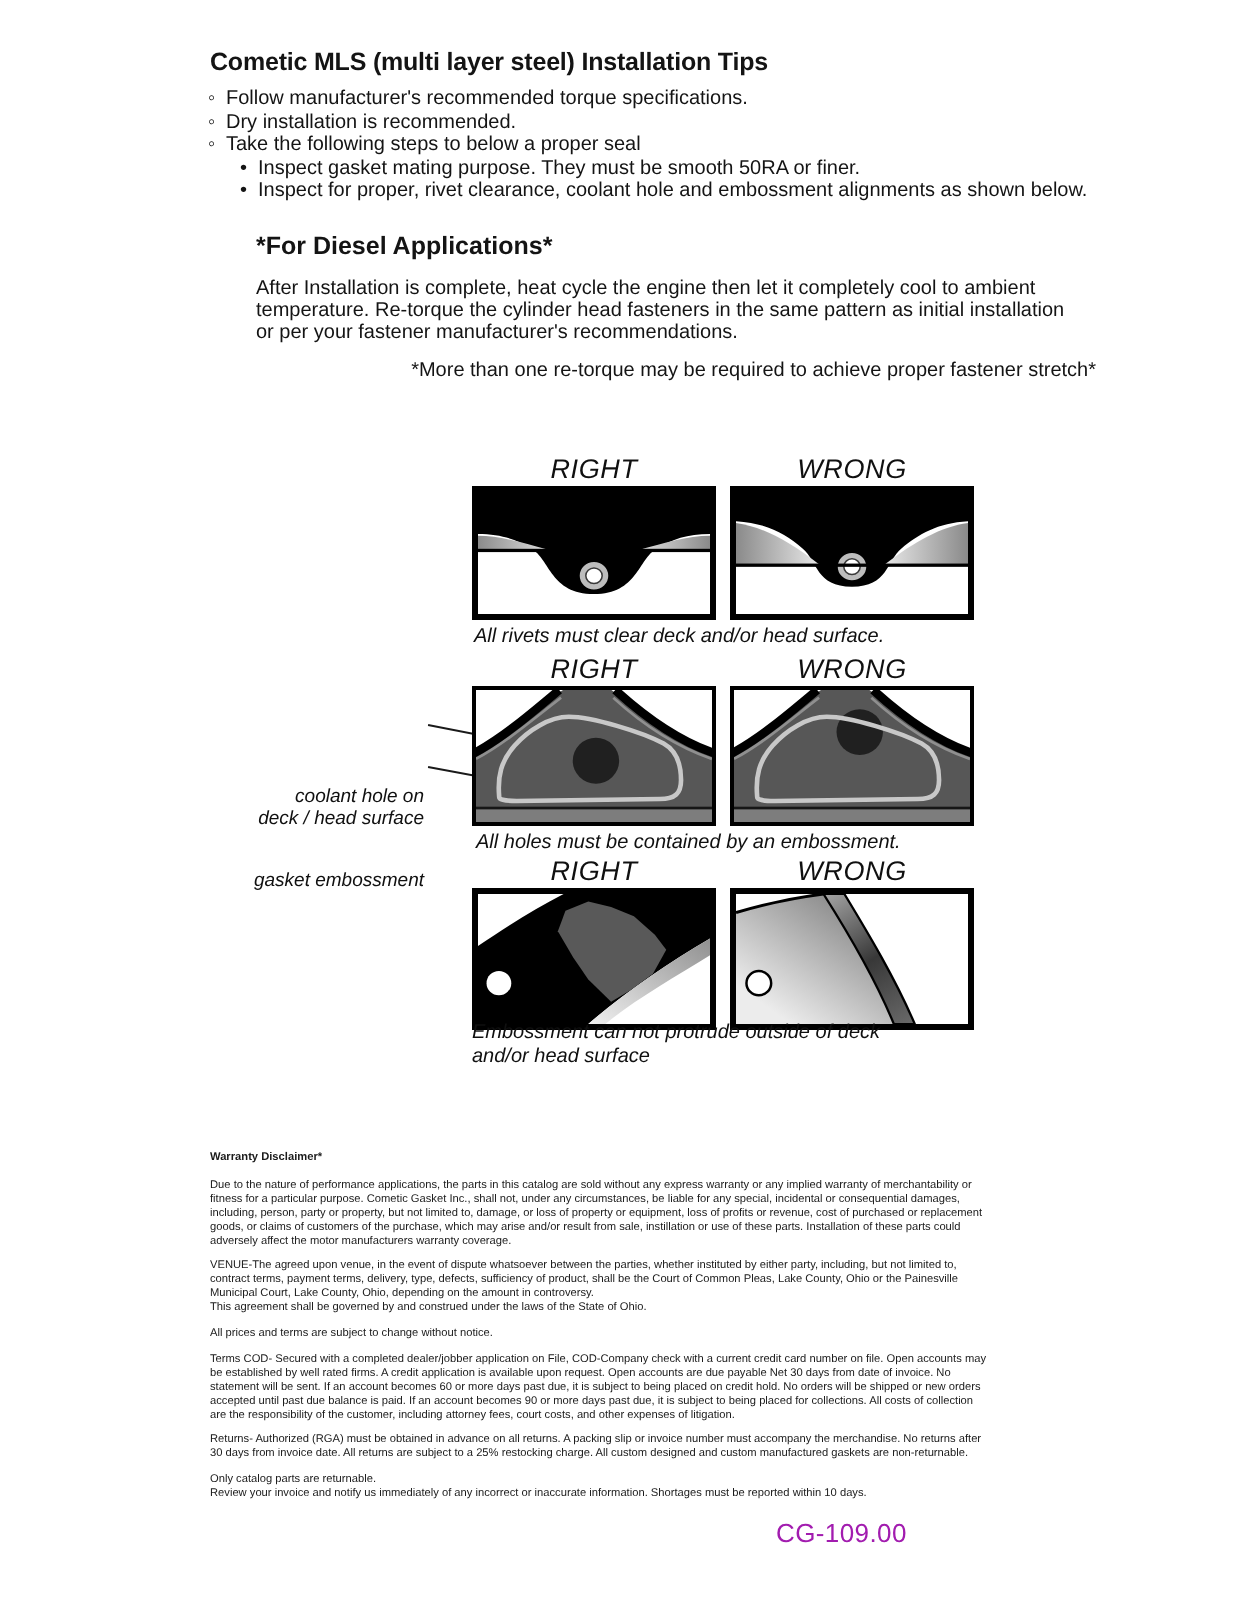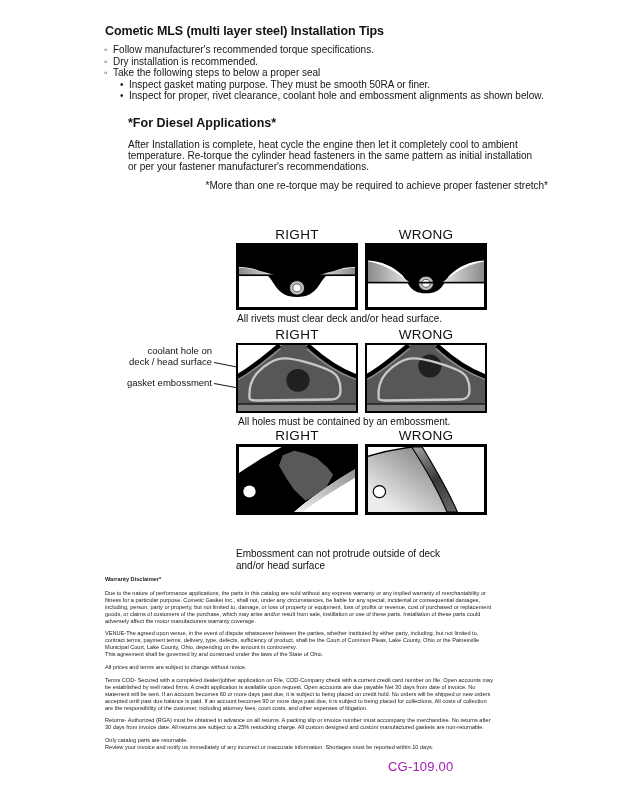--- a/index.html
+++ b/index.html
@@ -20,27 +20,27 @@
   .b-row.sub{margin-left:16px;}
 
   
   .diesel{position:absolute;left:105px;top:117px;width:420px;font-size:10px;line-height:11.4px;margin-left:23px;}
   .d-heading{font-size:12.5px;font-weight:bold;line-height:13px;}
   .d-p1{margin-top:5px;white-space:pre-line;}
   .d-p2{margin-top:8.5px;white-space:pre-line;}
   .d-note{margin-top:7.5px;white-space:pre-line;text-align:right;}
 
   
-  .diagrams{position:absolute;inset:0;pointer-events:none;}
+  .diagrams{position:absolute;inset:0;pointer-events:none;font-style:italic;}
   .dlabel{position:absolute;width:122px;text-align:center;font-size:13.5px;letter-spacing:.3px;color:#101010;}
   .dbox{position:absolute;width:122px;box-sizing:border-box;border:3px solid #000;background:#fff;}
   .dbox.thin{border-width:2px;}
   .dbox svg{display:block;width:100%;height:100%;}
   .dcaption{position:absolute;font-size:10px;line-height:12px;white-space:pre-line;color:#101010;}
-  .annot{position:absolute;width:106px;text-align:right;font-size:9.5px;line-height:11px;white-space:pre-line;color:#101010;}
+  .annot{position:absolute;width:106px;text-align:right;font-size:9.5px;line-height:11px;white-space:pre-line;color:#101010;margin-top:48px;}
   .leader{position:absolute;height:1.3px;background:#1a1a1a;transform-origin:0 50%;}
   .leader1{left:214px;top:362px;width:83px;transform:rotate(11deg);}
   .leader2{left:214px;top:383px;width:48px;transform:rotate(10.5deg);}
 
   
   .warranty{position:absolute;left:105px;top:576px;width:432px;font-size:5.6px;line-height:7.05px;color:#1b1b1b;}
   .w-heading{font-weight:bold;margin-bottom:6.5px;}
   .w-para{white-space:pre-line;margin:0 0 5.5px 0;}
 
   .footer{position:absolute;left:388px;top:759px;font-size:13px;letter-spacing:.2px;color:#a21caf;}
@@ -132,21 +132,21 @@
       </svg>
     </div>
 
     <div class="dcaption" style="left:237px;top:313px;">All rivets must clear deck and/or head surface.</div>
 
     <div class="dlabel" style="left:236px;top:327px;">RIGHT</div>
     <div class="dlabel" style="left:365px;top:327px;">WRONG</div>
 
     <div class="annot" style="left:106px;top:345px;">coolant hole on
 deck / head surface</div>
-    <div class="annot" style="left:106px;top:377px;">gasket embossment</div>
+    <div class="annot" style="left:106px;top:387px;">gasket embossment</div>
     <div class="leader leader1"></div>
     <div class="leader leader2"></div>
 
     <div class="dbox thin" style="left:236px;top:343px;height:70px;">
       <svg viewBox="0 0 122 69" preserveAspectRatio="none">
         <rect width="122" height="69" fill="#fff"></rect>
         <path d="M0,69 L0,34 C14,26 30,12 42,2 L45,0 H70 L74,3 C86,14 104,27 122,34 L122,69 Z" fill="#575757"></path>
         <rect x="0" y="62" width="122" height="7" fill="#7d7d7d"></rect>
         <rect x="0" y="61" width="122" height="1.4" fill="#161616"></rect>
         <path d="M12,56 C11,45 13,37 20,29 C27,21 38,14 48,14 C60,14 86,22 97,28 C104,32 106,39 106,47 C106,54 103,57 95,57 L21,58 C14,58 12,57 12,56 Z" fill="none" stroke="#c8c8c8" stroke-width="2.4"></path>
@@ -208,21 +208,21 @@
             </linearGradient>
         </defs>
         <rect width="122" height="70" fill="#fff"></rect>
         <path d="M0,10 C16,5 31,2 46,0 L57,0 C70,22 84,46 94,70 L0,70 Z" fill="url(#gf1)"></path>
         <path d="M0,10 C16,5 31,2 46,0" fill="none" stroke="#000" stroke-width="1.6"></path>
         <path d="M46,0 L57,0 C70,22 84,46 94,70 L83,70 C73,45 59,21 46,0 Z" fill="url(#gf2)" stroke="#000" stroke-width="1.2"></path>
         <circle cx="12" cy="48" r="6.5" fill="#fff" stroke="#000" stroke-width="1.3"></circle>
       </svg>
     </div>
 
-    <div class="dcaption" style="left:236px;top:548px;">Embossment can not protrude outside of deck
+    <div class="dcaption" style="left:236px;top:511px;">Embossment can not protrude outside of deck
 and/or head surface</div>
 
   </div>
 
   <div class="warranty">
     <div class="w-heading">Warranty Disclaimer*</div>
     <p class="w-para">Due to the nature of performance applications, the parts in this catalog are sold without any express warranty or any implied warranty of merchantability or
 fitness for a particular purpose.  Cometic Gasket Inc., shall not, under any circumstances, be liable for any special, incidental or consequential damages,
 including, person, party or property, but not limited to, damage, or loss of property or equipment, loss of profits or revenue, cost of purchased or replacement
 goods, or claims of customers of the purchase, which may arise and/or result from sale, instillation or use of these parts.  Installation of these parts could

